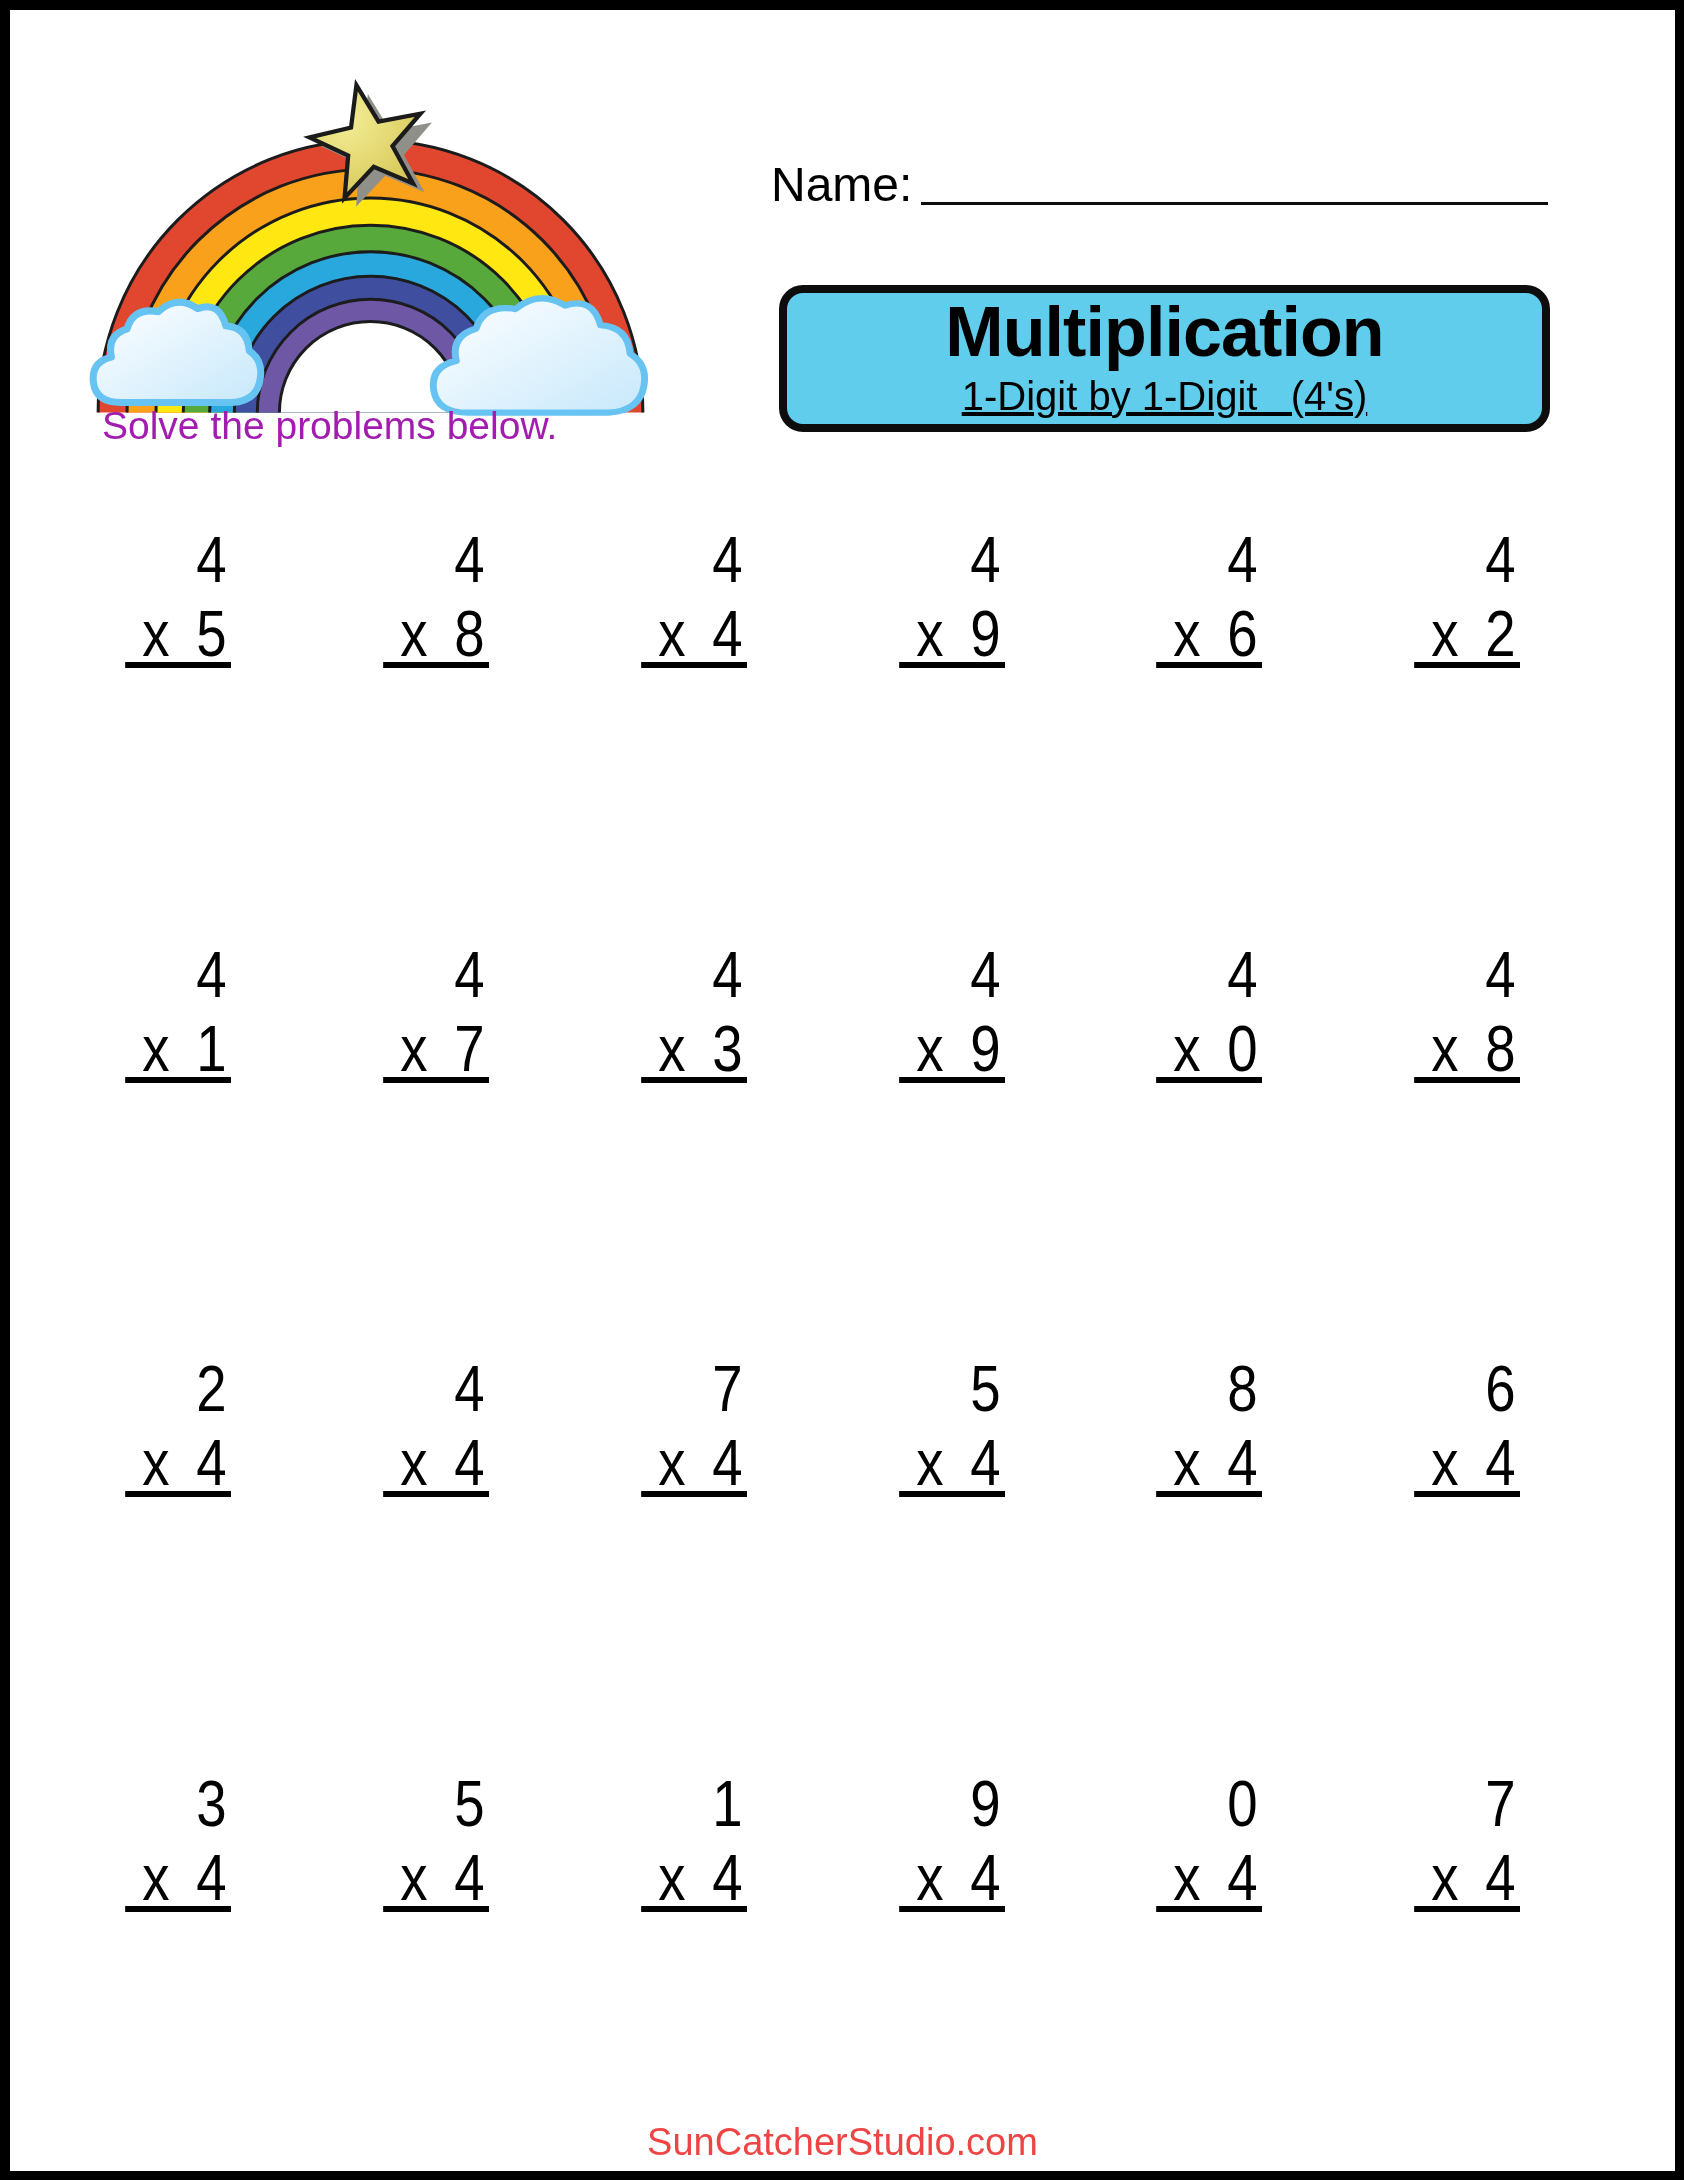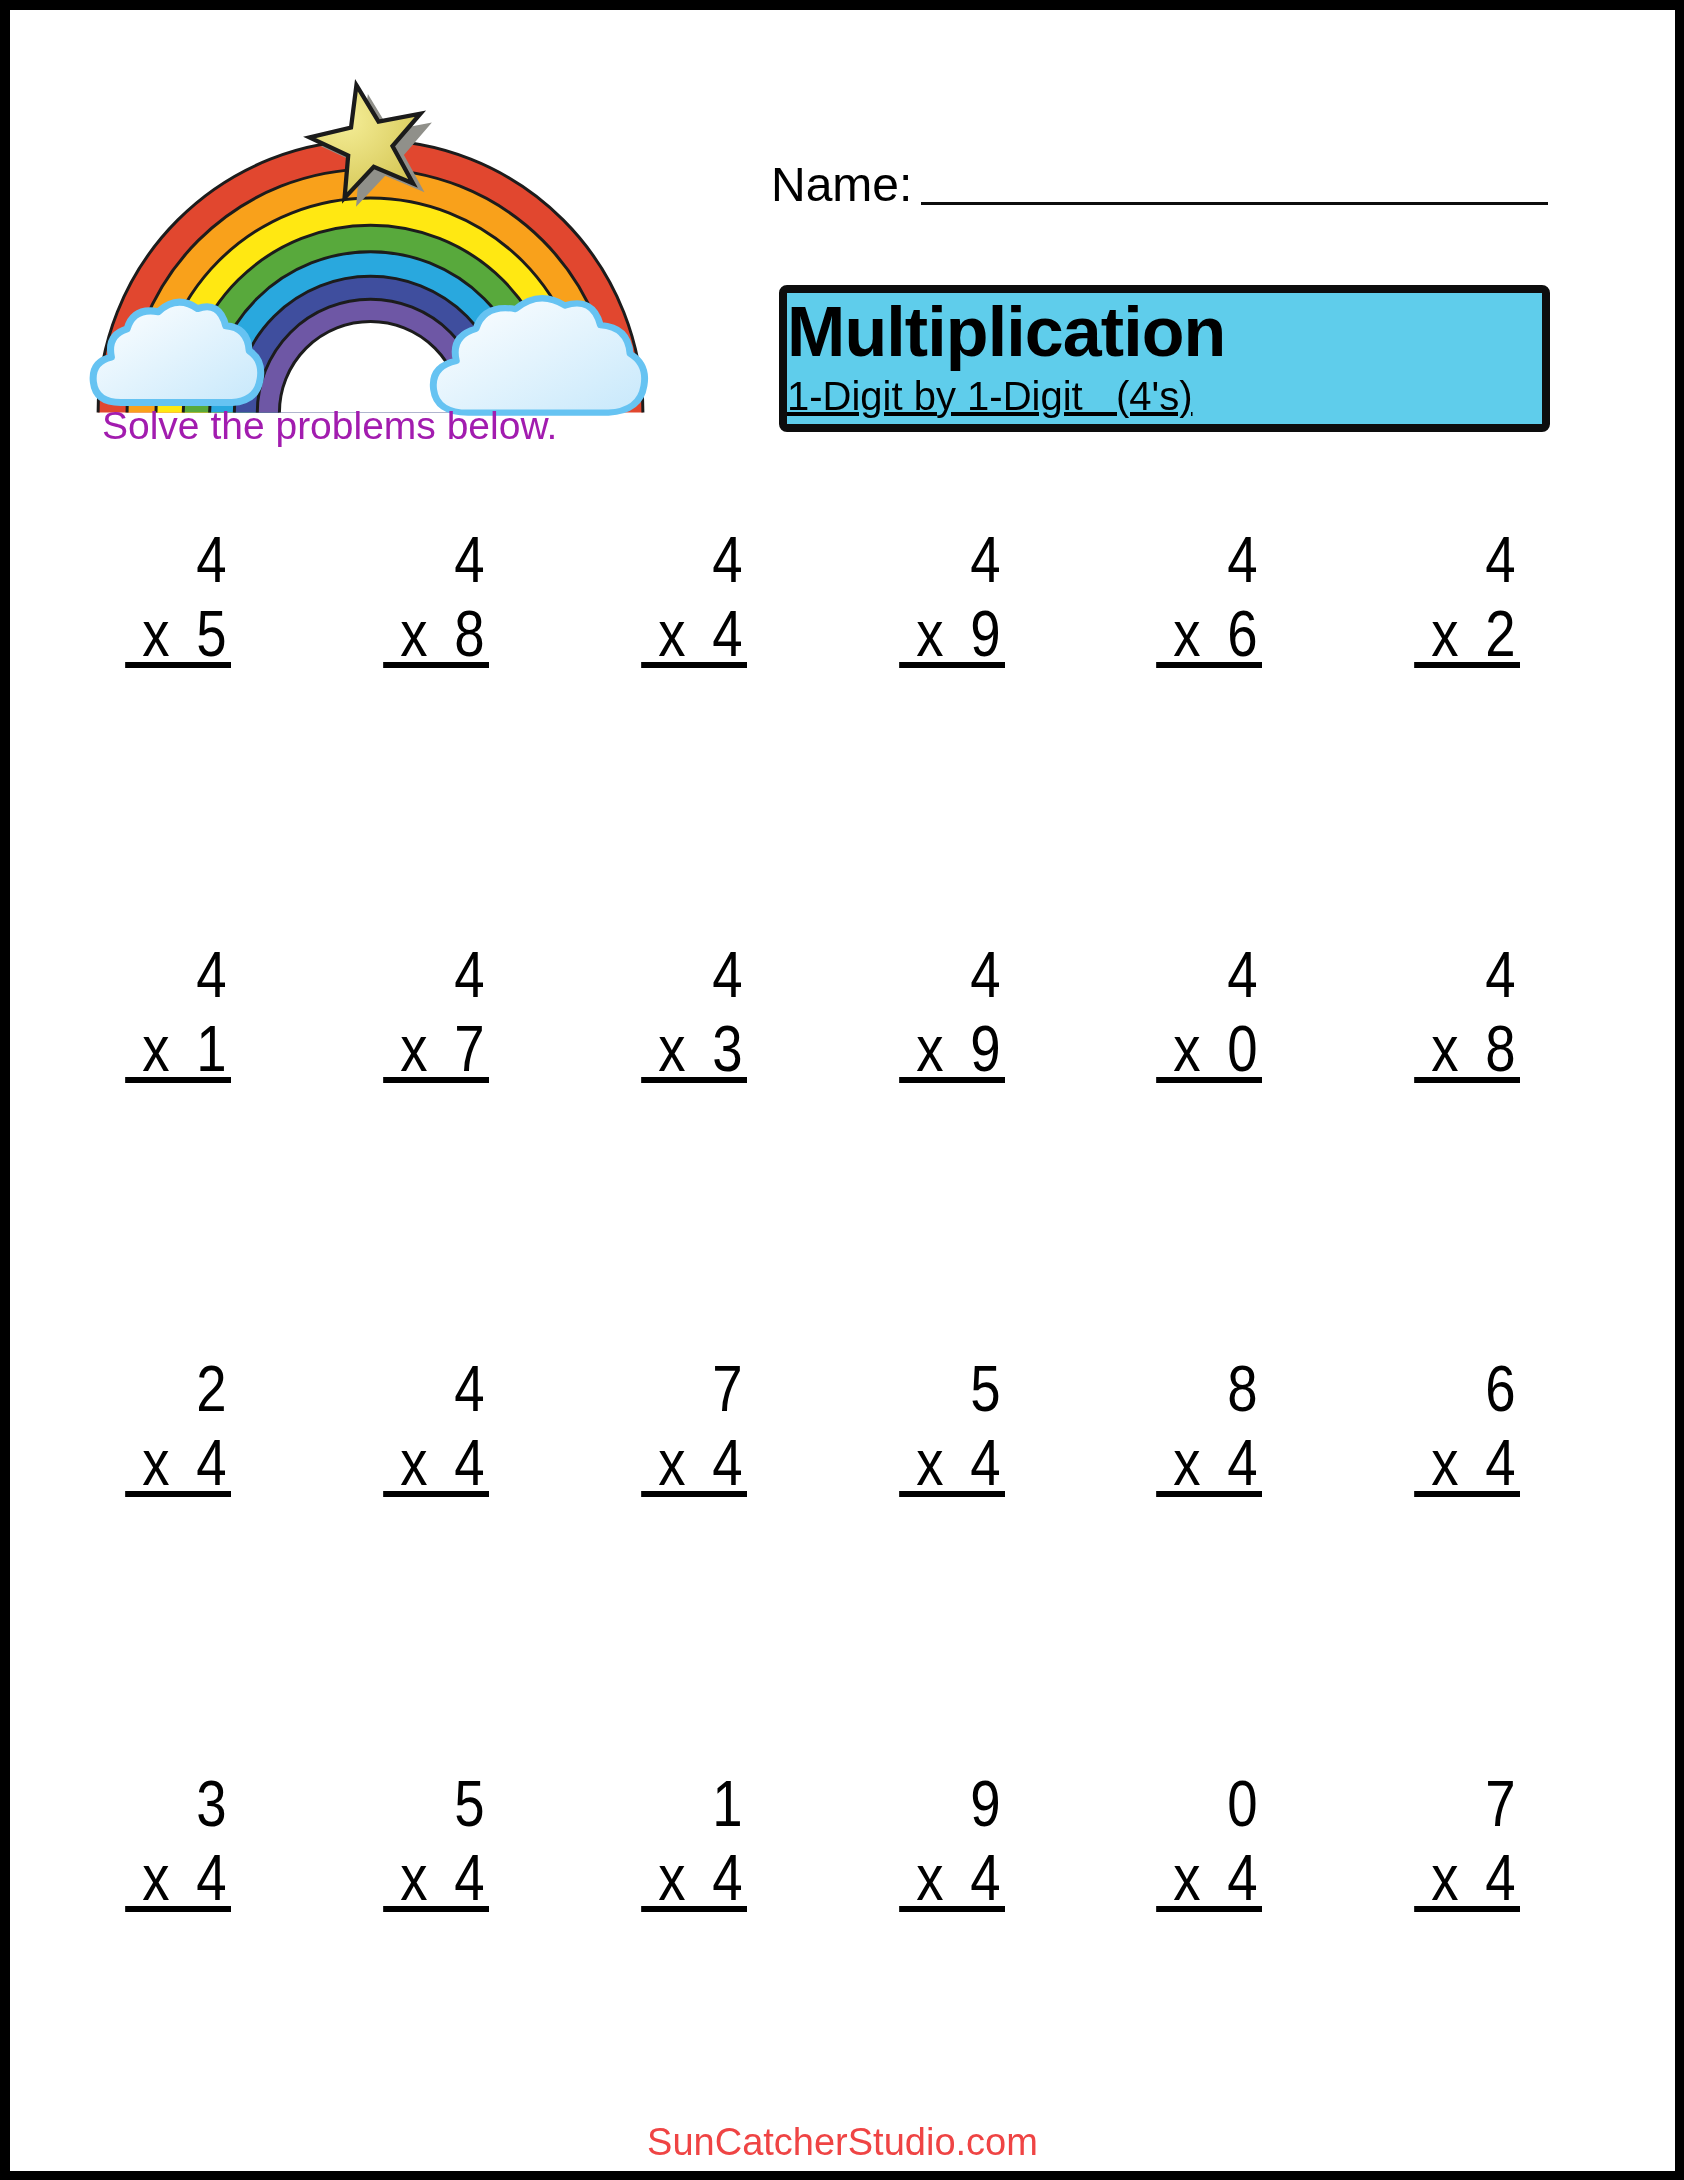--- a/index.html
+++ b/index.html
@@ -21,23 +21,23 @@
   }
   .field-row{position:absolute;display:flex;align-items:flex-end;}
   .field-row.name{left:761px;top:124px;width:777px;height:58px;margin-top:20px;}
   .field-row.date{left:761px;top:203px;width:777px;height:58px;}
   .field-label{font-size:48px;line-height:55px;white-space:nowrap;}
   .field-row.date .field-label{padding-left:17px;}
   .write-line{flex:1;border-bottom:3.4px solid #0d0d0d;margin-left:8.5px;margin-bottom:6.8px;height:0;}
   .title-box{
     position:absolute;left:769px;top:275px;width:771px;height:147px;
     box-sizing:border-box;
-    border:8.5px solid #0d0d0d;border-radius:8px;
+    border:8.5px solid #0d0d0d;border-radius:24px;
     background:#5fcdeb;
-    display:flex;flex-direction:column;align-items:flex-start;justify-content:center;
+    display:flex;flex-direction:column;align-items:center;justify-content:center;
   }
   .title-main{font-size:70px;font-weight:bold;line-height:75px;letter-spacing:-0.9px;}
   .title-sub{font-size:40px;line-height:53px;white-space:pre;text-decoration:underline;}
   
   .cell{
     position:absolute;width:126px;
     font-size:65px;line-height:74px;
     transform:scaleX(0.84);
     transform-origin:100% 0;
   }

